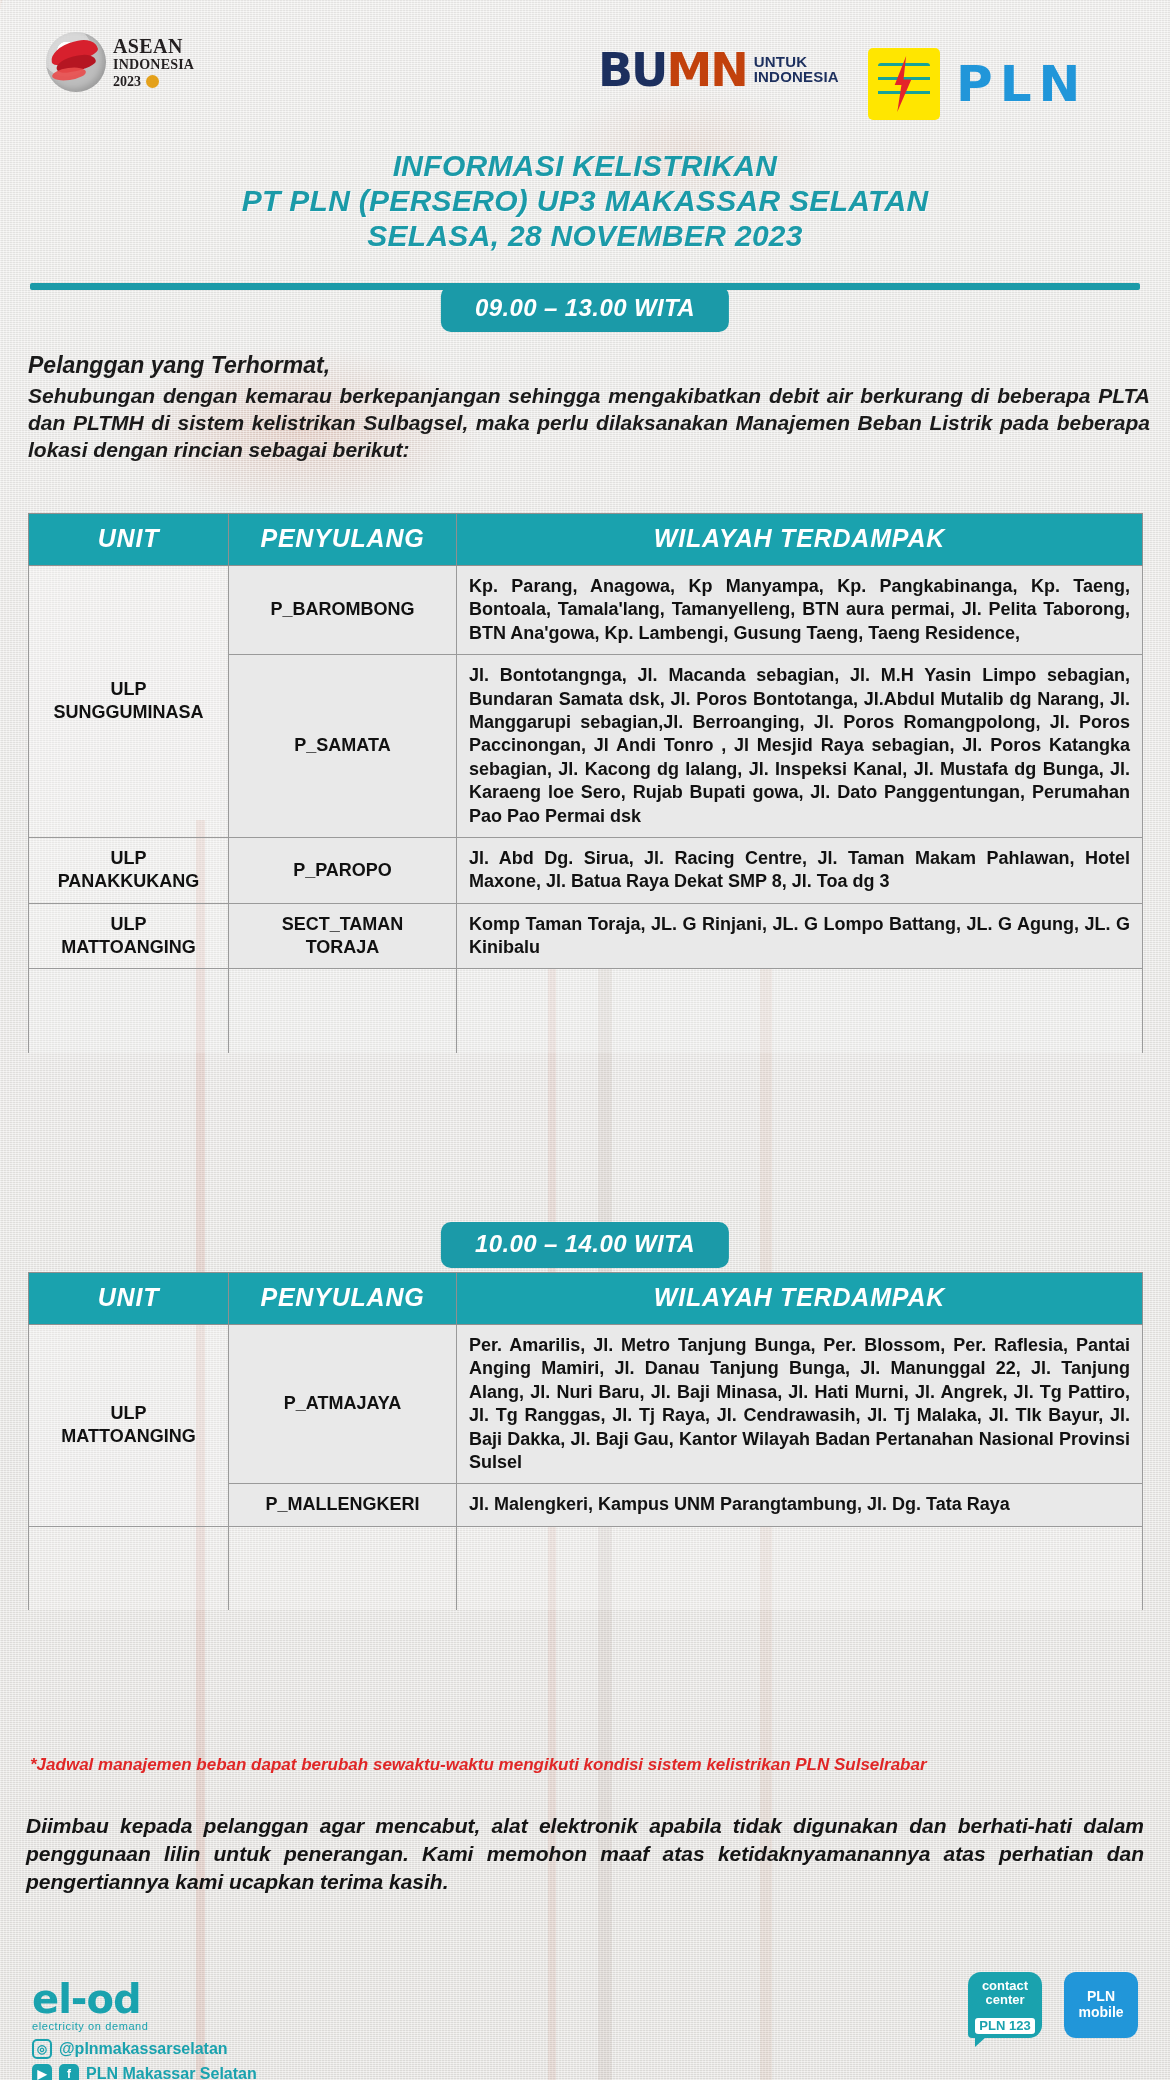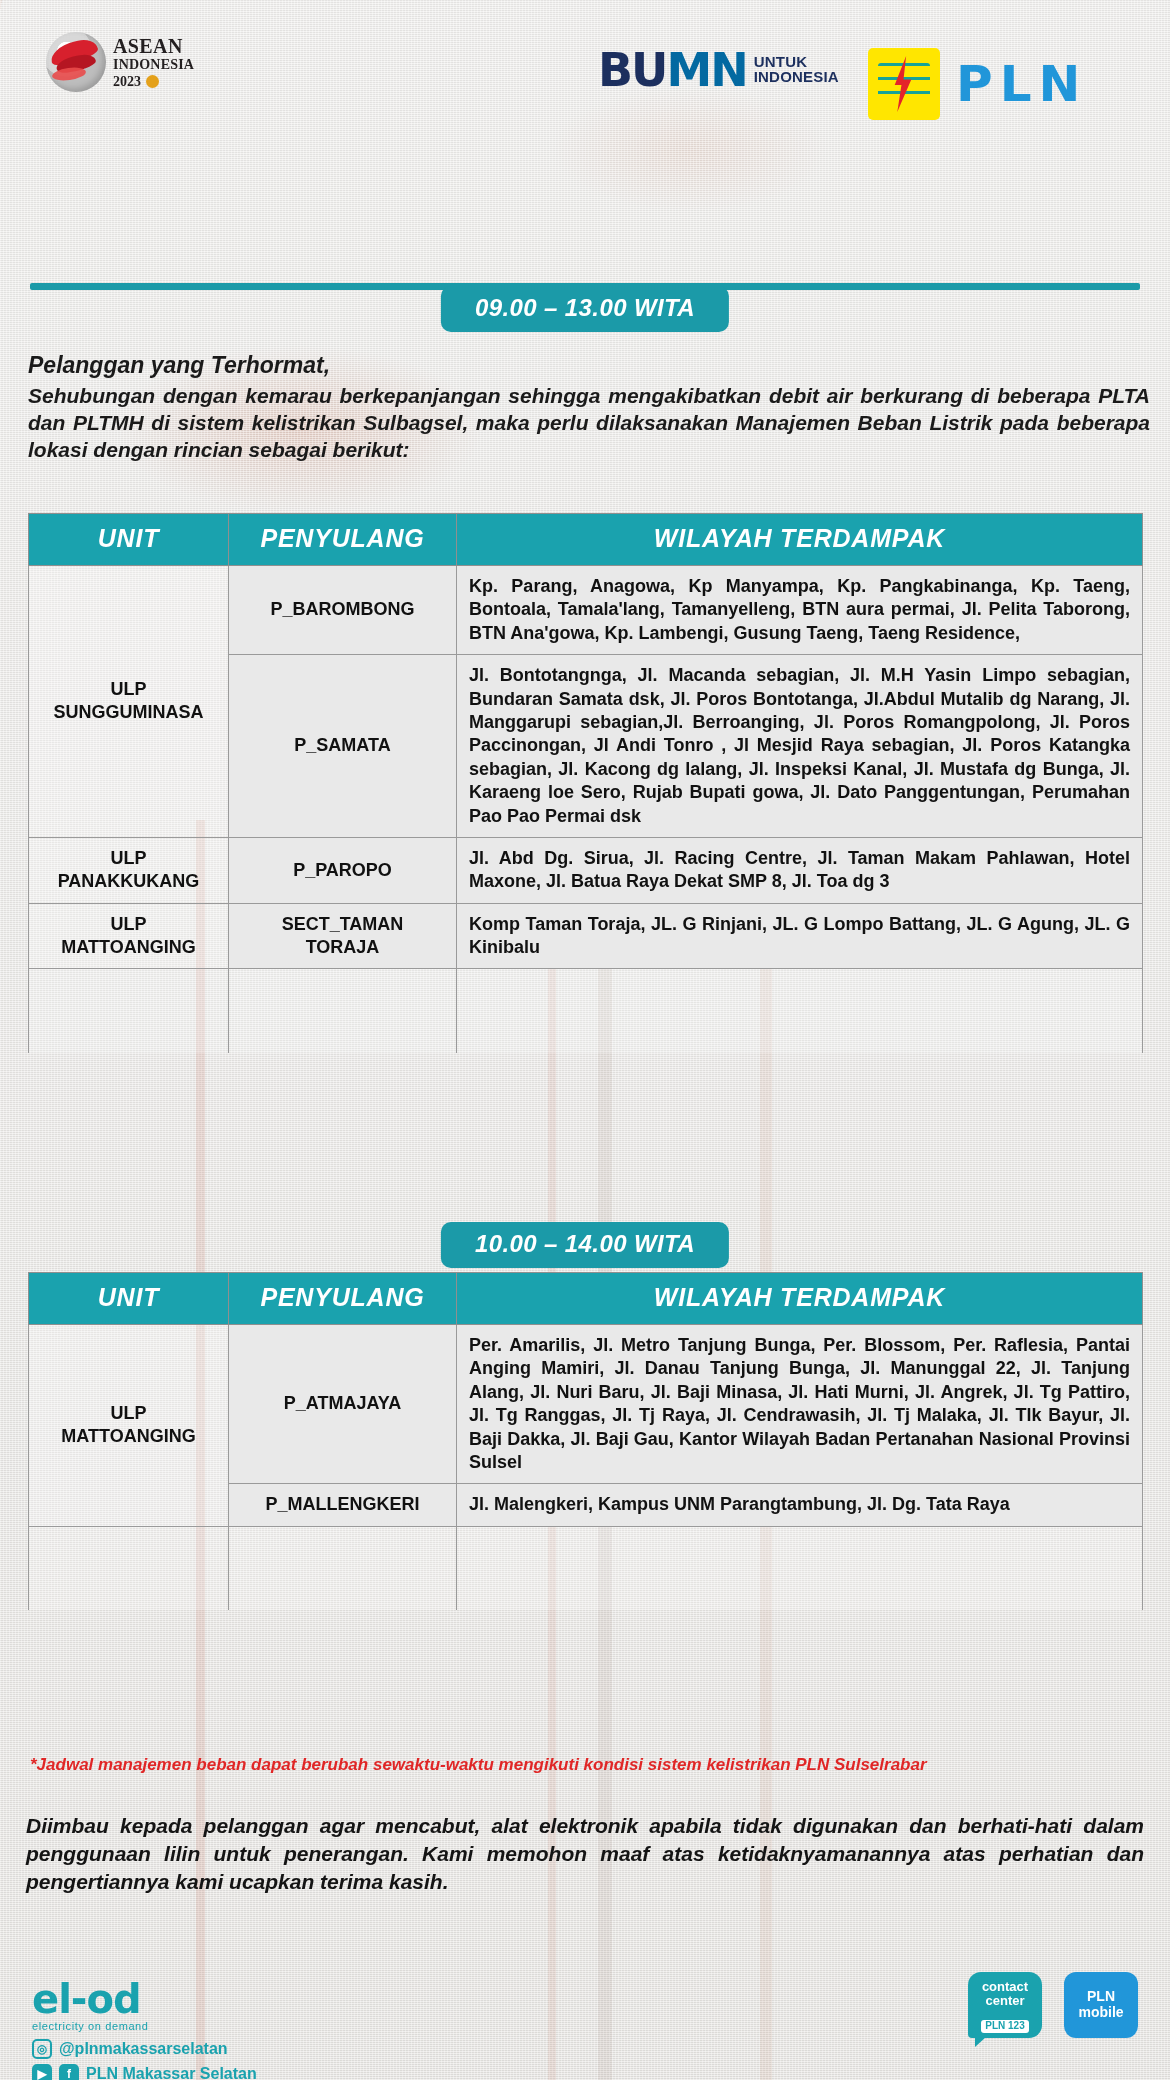--- a/index.html
+++ b/index.html
@@ -79,21 +79,21 @@
   }
   .asean-words { line-height: 1; color: #231f20; }
   .asean-words .w1 { font-size: 20px; font-weight: 700; letter-spacing: .4px; font-family: "Liberation Serif", serif; }
   .asean-words .w2 { font-size: 14px; font-weight: 700; letter-spacing: .2px; margin-top: 2px; font-family: "Liberation Serif", serif; }
   .asean-words .w3 { font-size: 14px; font-weight: 700; margin-top: 3px; font-family: "Liberation Serif", serif; display: flex; align-items: center; gap: 5px;}
   .asean-words .w3 .emblem { width: 13px; height: 13px; border-radius: 50%; background: #e4a11b; display:inline-block; }
 
   .bumn-logo { position: absolute; left: 598px; top: 26px; display: flex; align-items: flex-end; gap: 7px; }
   .bumn-mark { font-size: 46px; font-weight: 700; line-height: .82; letter-spacing: -2px; font-family: "DejaVu Sans", sans-serif; }
   .bumn-mark .b1 { color: #1c2f5e; }
-  .bumn-mark .b2 { color: #0369a1; margin-top: 20px; }
+  .bumn-mark .b2 { color: #c2410c; margin-top: 20px; }
   .bumn-sub { line-height: 1.02; padding-bottom: 5px; color: #1c2f5e; font-weight: 700; }
   .bumn-sub div { font-size: 15px; letter-spacing: .2px; }
 
   .pln-logo { position: absolute; left: 868px; top: 22px; display: flex; align-items: center; gap: 16px; }
   .pln-badge {
     width: 72px; height: 72px; background: #ffe600; border-radius: 5px; position: relative;
   }
   .pln-badge .waves {
     position: absolute; left: 10px; top: 15px; width: 52px; height: 42px;
     background:
@@ -228,21 +228,21 @@
 
   .cc-badge {
     position: absolute; right: 128px; top: 1972px;
     width: 74px; height: 66px; background: #1aa2ae; color: #fff;
     border-radius: 13px 13px 13px 4px;
     display: flex; flex-direction: column; align-items: center; justify-content: center;
     font-weight: 700; line-height: 1.06; padding-top: 3px;
   }
   .cc-badge .t1 { font-size: 13px; }
   .cc-badge .t2 { font-size: 13px; }
-  .cc-badge .t3 { font-size: 10px; background: #fff; color: #1aa2ae; border-radius: 3px; padding: 1px 4px; margin-top: 12px; }
+  .cc-badge .t3 { font-size: 13px; background: #fff; color: #1aa2ae; border-radius: 3px; padding: 1px 4px; margin-top: 12px; }
   .cc-badge::after {
     content: ""; position: absolute; left: 7px; bottom: -9px;
     border-left: 11px solid #1aa2ae; border-bottom: 10px solid transparent;
   }
   .mobile-badge {
     position: absolute; right: 32px; top: 1972px;
     width: 74px; height: 66px; background: #2196d9; color: #fff;
     border-radius: 12px;
     display: flex; flex-direction: column; align-items: center; justify-content: center;
     font-weight: 700; line-height: 1.12; font-size: 14px;
@@ -285,20 +285,25 @@
 
     <div class="pln-logo">
       <div class="pln-badge">
         <div class="waves"></div>
         <div class="bolt"></div>
       </div>
       <div class="pln-text">PLN</div>
     </div>
   </div>
 
+  <div class="headline">
+    <div>INFORMASI KELISTRIKAN</div>
+    <div class="l2">PT PLN (PERSERO) UP3 MAKASSAR SELATAN</div>
+    <div>SELASA, 28 NOVEMBER 2023</div>
+  </div>
 
   <div class="rule"></div>
   <div class="time-pill" id="pill1">09.00 – 13.00 WITA</div>
 
   <div class="intro">
     <div class="salut">Pelanggan yang Terhormat,</div>
     <p>Sehubungan dengan kemarau berkepanjangan sehingga mengakibatkan debit air berkurang di beberapa PLTA dan PLTMH  di sistem kelistrikan Sulbagsel, maka perlu dilaksanakan Manajemen Beban Listrik pada beberapa lokasi dengan rincian sebagai berikut:</p>
   </div>
 
   <table id="table1">

